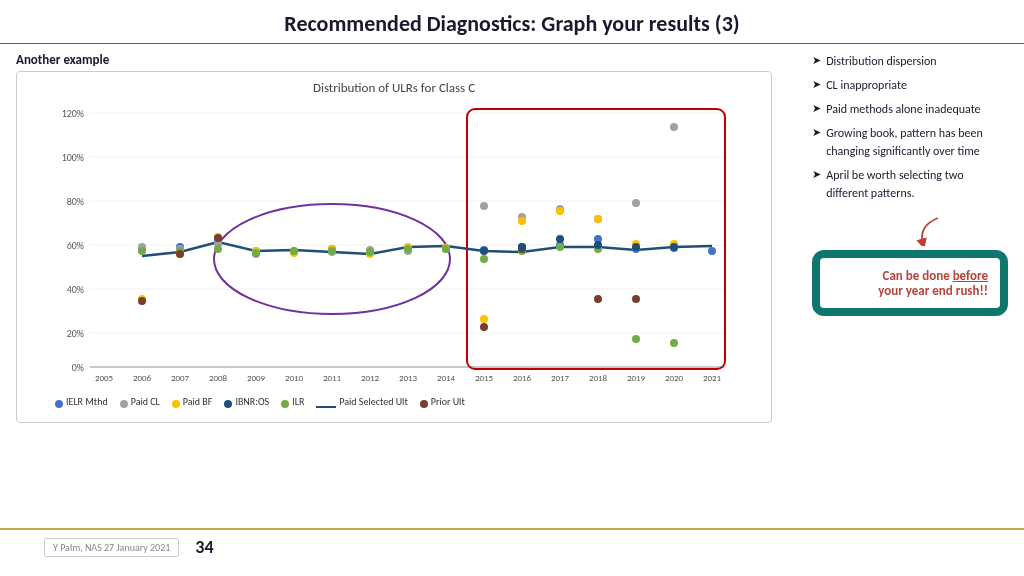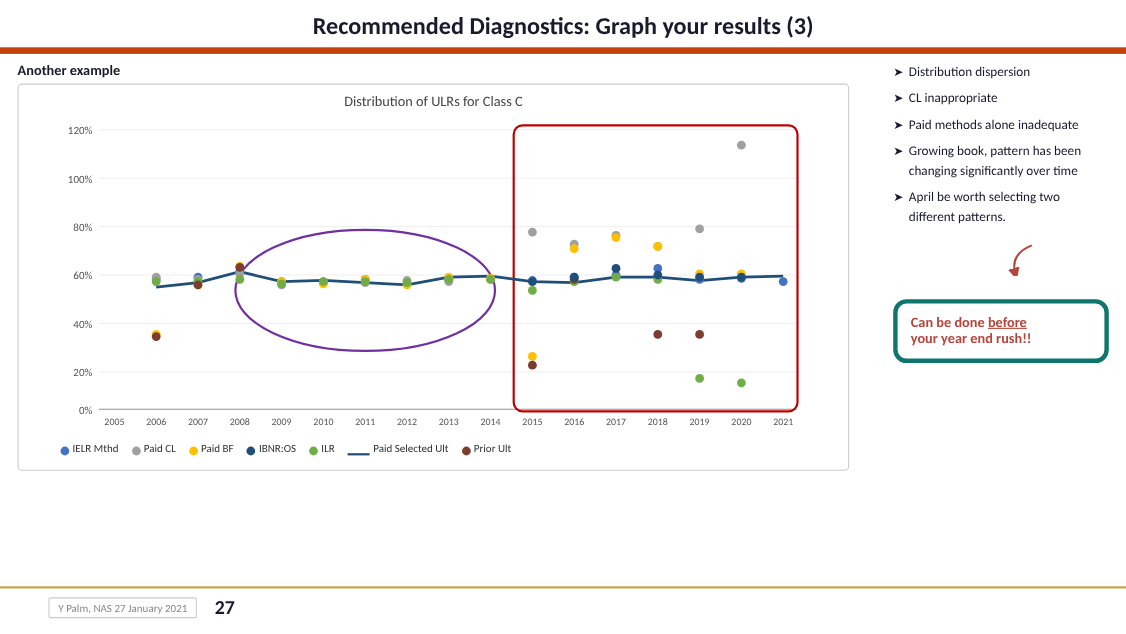--- a/index.html
+++ b/index.html
@@ -12,21 +12,21 @@
       position: relative;
     }
 
     
     .header {
       text-align: center;
       padding: 10px 20px 6px;
       font-size: 22px;
       font-weight: bold;
       color: #1a1a2e;
-      border-bottom: 6px solid #c2410c;
+      border-bottom: 1px solid #c2410c;
     }
 
     
     .main {
       display: flex;
       flex-direction: row;
       padding: 8px 16px 4px 16px;
       height: calc(576px - 56px - 36px);
       gap: 26px;
     }
@@ -83,25 +83,24 @@
 
     .bullet-arrow {
       color: #1a1a2e;
       margin-right: 5px;
       font-size: 11px;
       flex-shrink: 0;
       margin-top: 1px;
     }
 
     .callout-box {
-      border: 4px solid #0f766e;
+      border: 8px solid #0f766e;
       border-radius: 12px;
       padding: 10px 12px;
-      margin-top: 16px;
-      text-align: left;
+      text-align: right;
       font-size: 13px;
       font-weight: bold;
       color: #b8433a;
     }
 
     .callout-box .underline {
       text-decoration: underline;
     }
 
     
@@ -427,15 +426,15 @@
         <br>
         <span>your year end rush!!</span>
       </span>
     </div>
   </div>
 </div>
 
 <div class="footer">
   <div class="footer-right">
     <div class="footer-meta">Y Palm, NAS 27 January 2021</div>
-    <div class="page-number">27</div>
+    <div class="page-number">34</div>
   </div>
 </div>
 
 </body></html>

